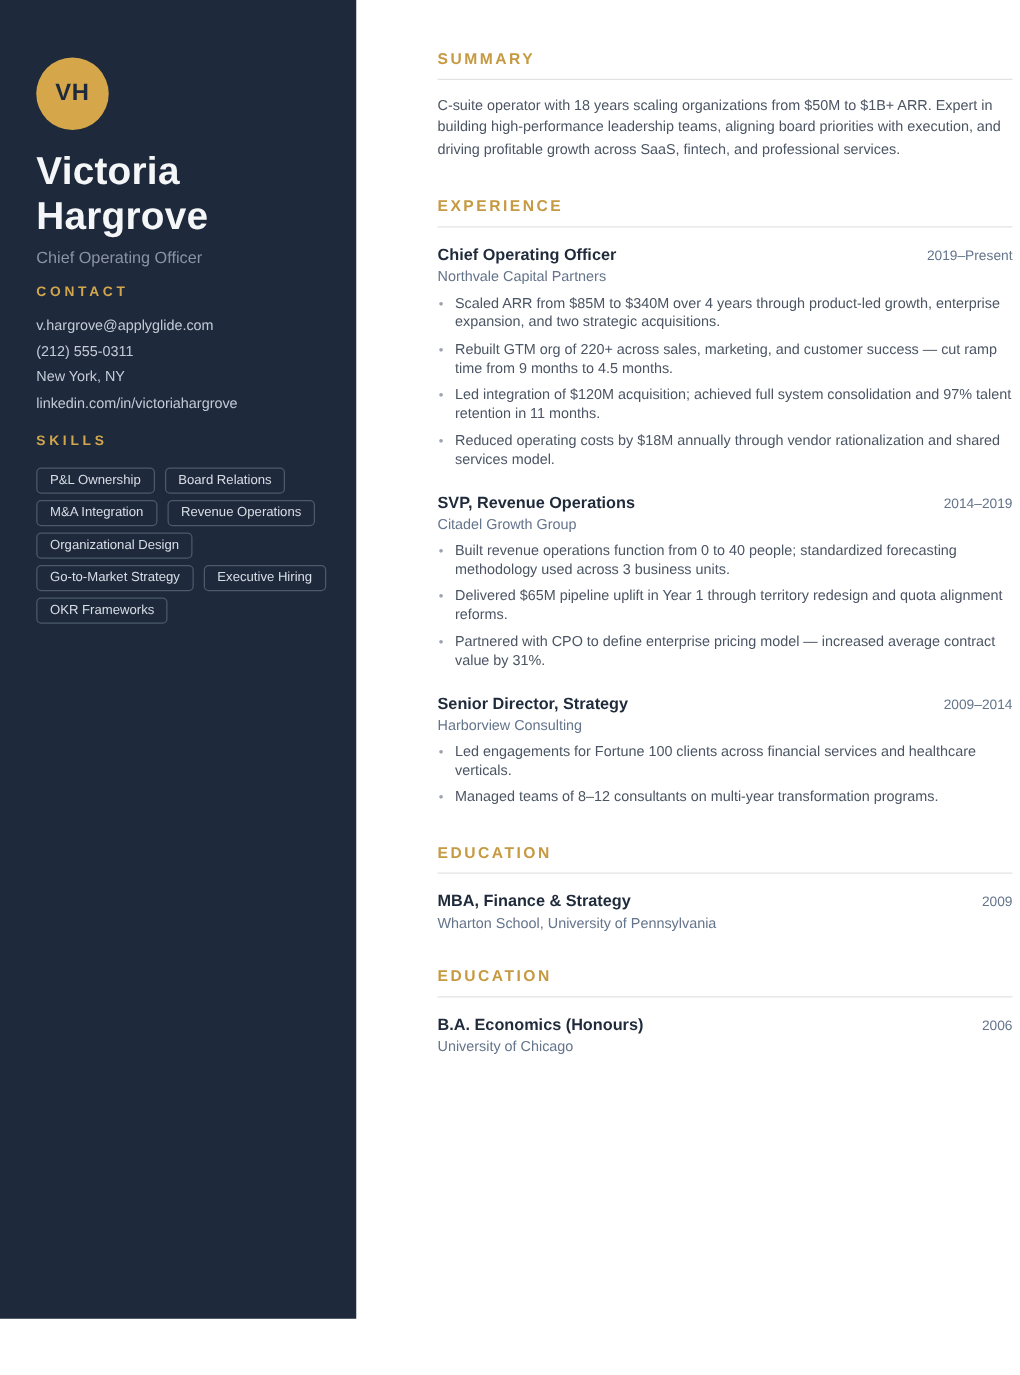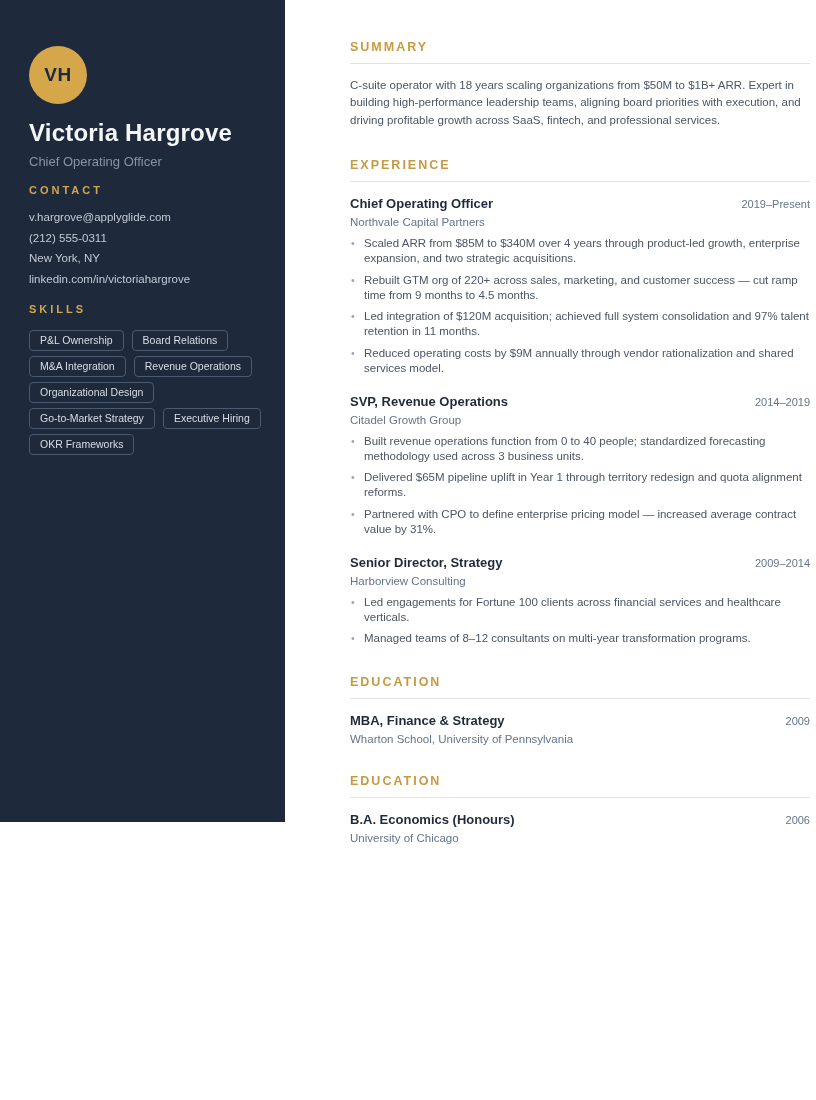--- a/index.html
+++ b/index.html
@@ -17,34 +17,34 @@
   *{margin:0;padding:0;box-sizing:border-box;}
   html,body{background:#ffffff;}
   body{
     font-family:"Liberation Sans","DejaVu Sans",sans-serif;
     width:816px;height:1100px;position:relative;overflow:hidden;
   }
   .page{width:816px;height:1100px;position:relative;background:#ffffff;}
 
   
   .sidebar{
-    position:absolute;left:0;top:0;width:285px;height:822px;
+    position:absolute;left:0;top:0;width:285px;height:1055px;
     background:var(--sidebar-bg);
     padding:46px 28px 0 29px;
   }
   .avatar{
     width:58px;height:58px;border-radius:50%;
     background:var(--avatar-gold);
     display:flex;align-items:center;justify-content:center;
   }
   .avatar span{
     font-size:19px;font-weight:bold;color:var(--sidebar-bg);letter-spacing:.5px;
   }
   .person-name{
-    margin-top:15px;color:#f4f6f8;font-size:24px;font-weight:bold;letter-spacing:.2px;
+    margin-top:15px;color:#f4f6f8;font-size:31px;font-weight:bold;letter-spacing:.2px;
   }
   .person-title{
     margin-top:7px;color:#8A93A3;font-size:13px;
   }
   .side-heading{
     color:var(--sidebar-gold);font-size:11px;font-weight:bold;letter-spacing:3px;
   }
   .contact-heading{margin-top:15px;}
   .contact-list{margin-top:16px;list-style:none;}
   .contact-list li{
@@ -136,21 +136,21 @@
       <div class="entry">
         <div class="entry-header">
           <span class="entry-title">Chief Operating Officer</span>
           <span class="entry-dates">2019–Present</span>
         </div>
         <div class="entry-company">Northvale Capital Partners</div>
         <ul class="bullets">
           <li>Scaled ARR from $85M to $340M over 4 years through product-led growth, enterprise expansion, and two strategic acquisitions.</li>
           <li>Rebuilt GTM org of 220+ across sales, marketing, and customer success — cut ramp time from 9 months to 4.5 months.</li>
           <li>Led integration of $120M acquisition; achieved full system consolidation and 97% talent retention in 11 months.</li>
-          <li>Reduced operating costs by $9M annually through vendor rationalization and shared services model.</li>
+          <li>Reduced operating costs by $18M annually through vendor rationalization and shared services model.</li>
         </ul>
       </div>
 
       <div class="entry">
         <div class="entry-header">
           <span class="entry-title">SVP, Revenue Operations</span>
           <span class="entry-dates">2014–2019</span>
         </div>
         <div class="entry-company">Citadel Growth Group</div>
         <ul class="bullets">

